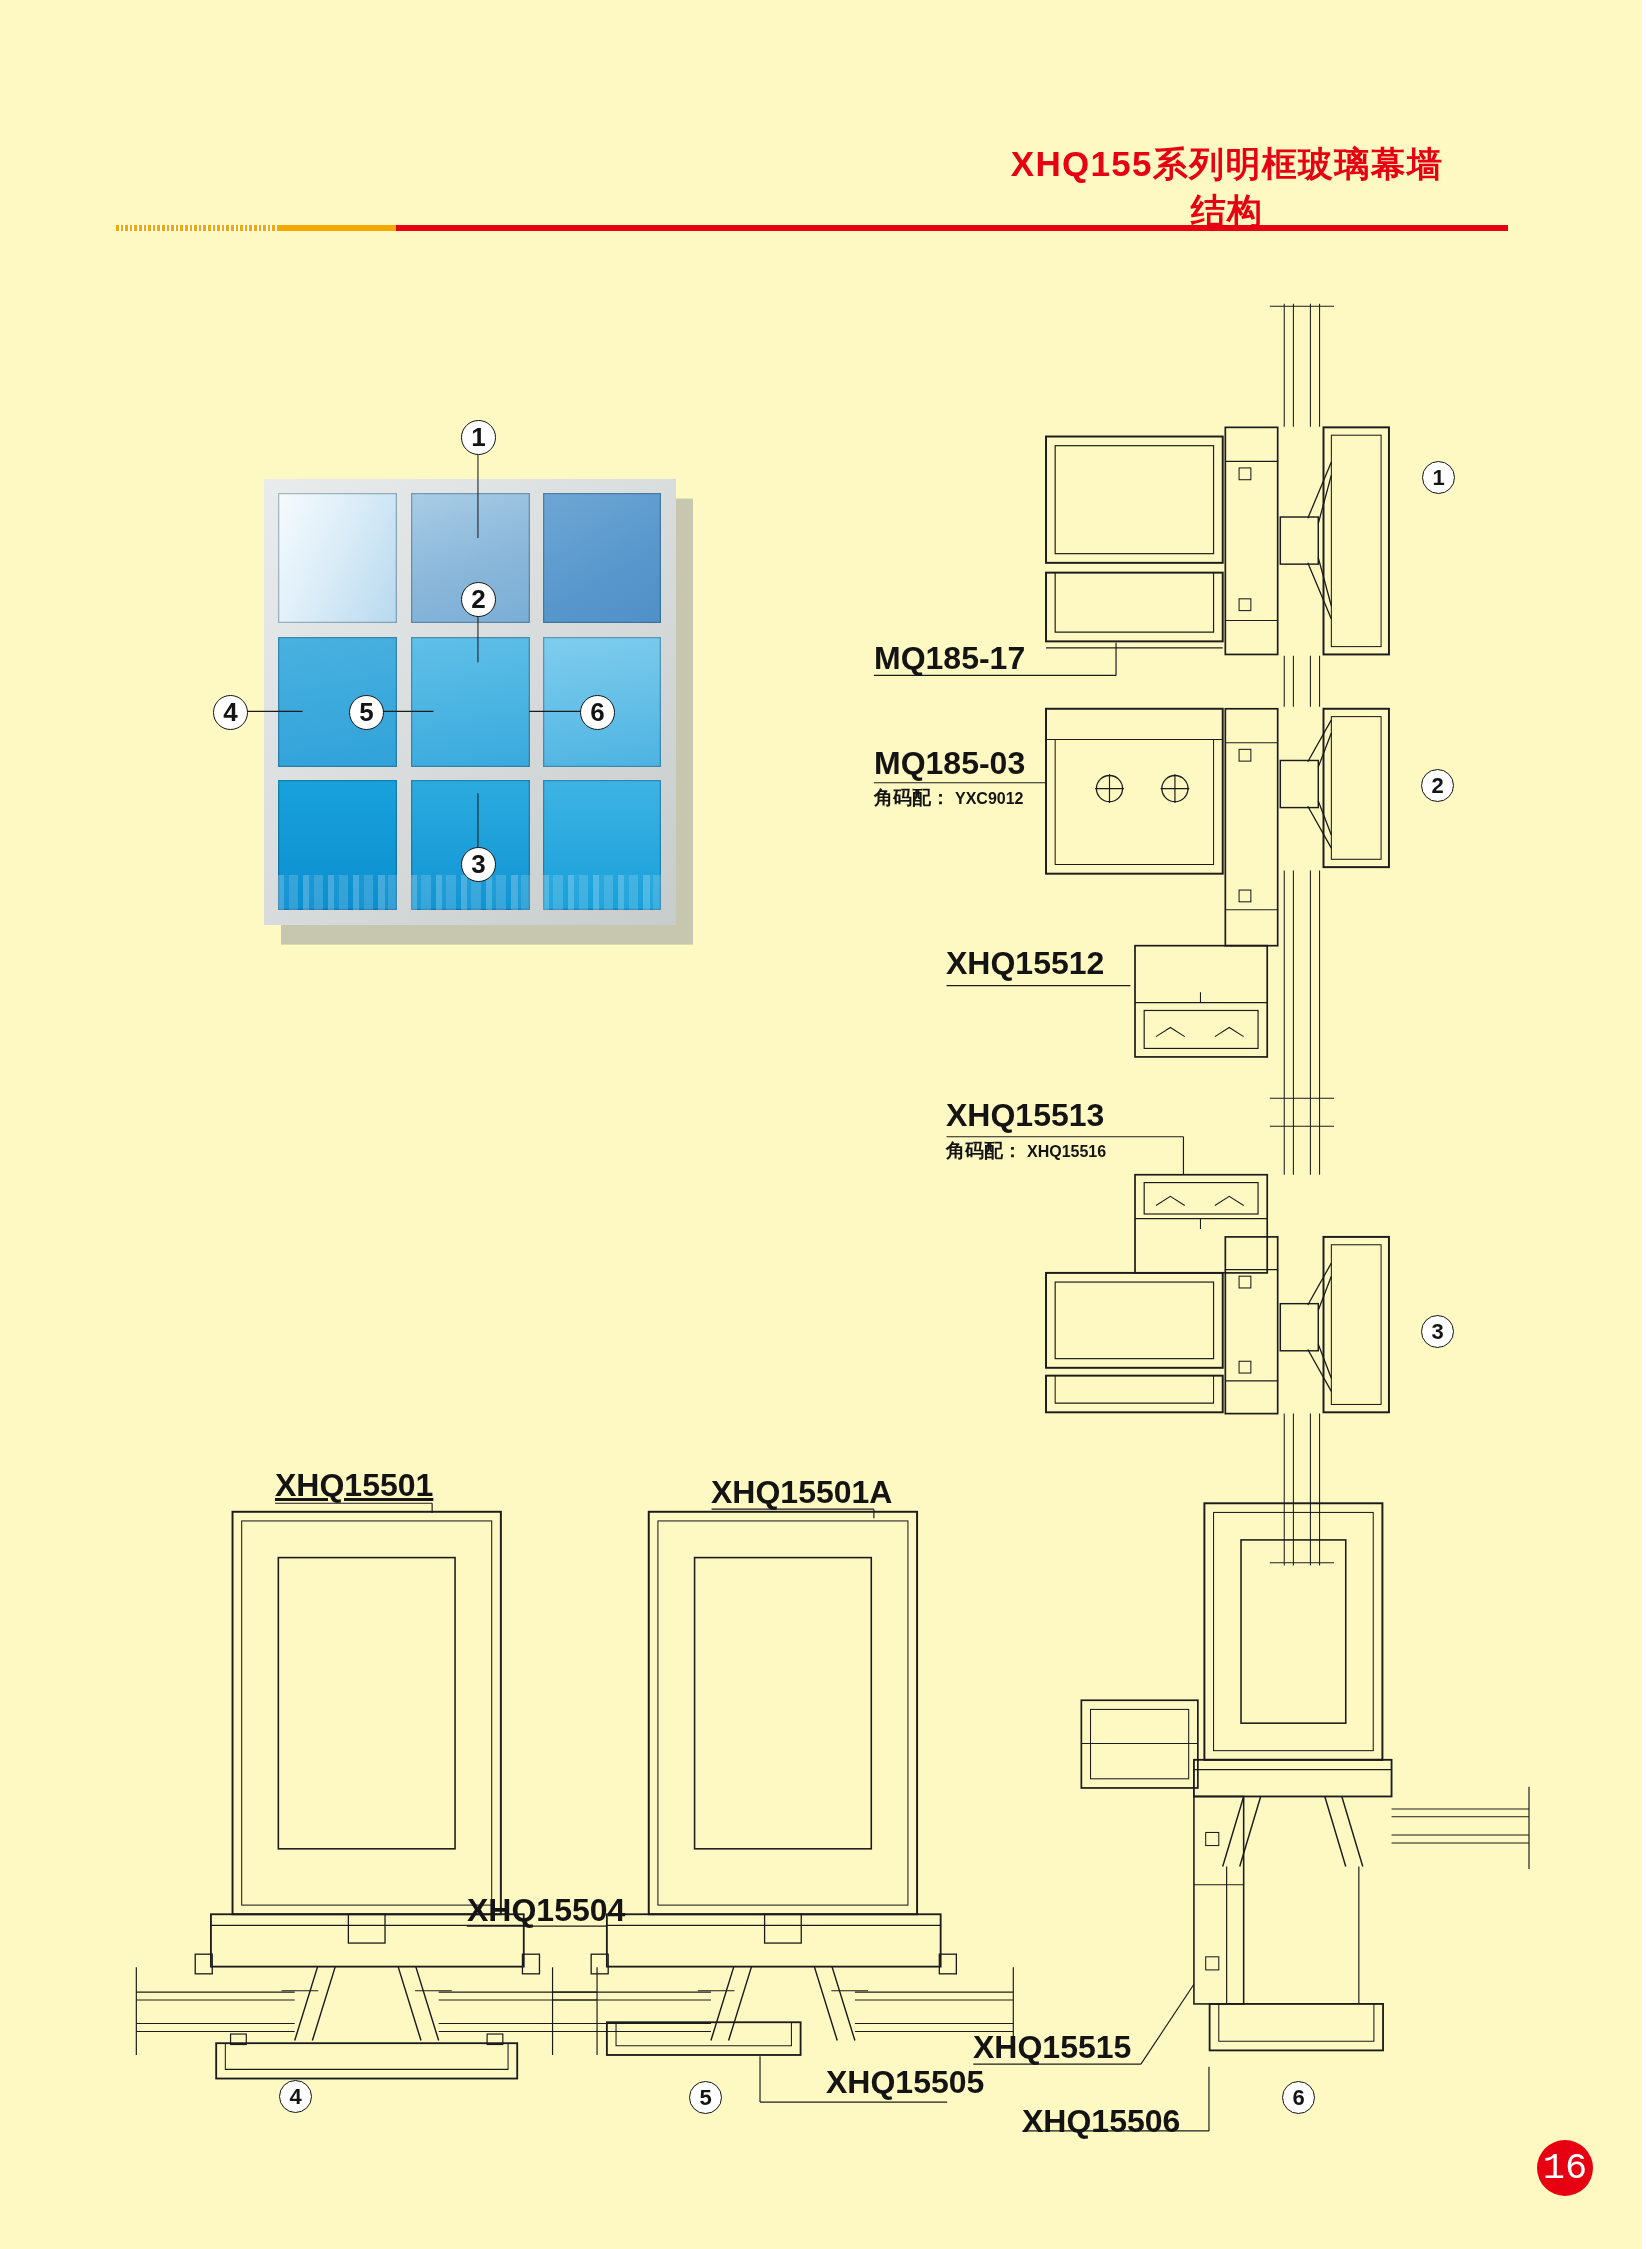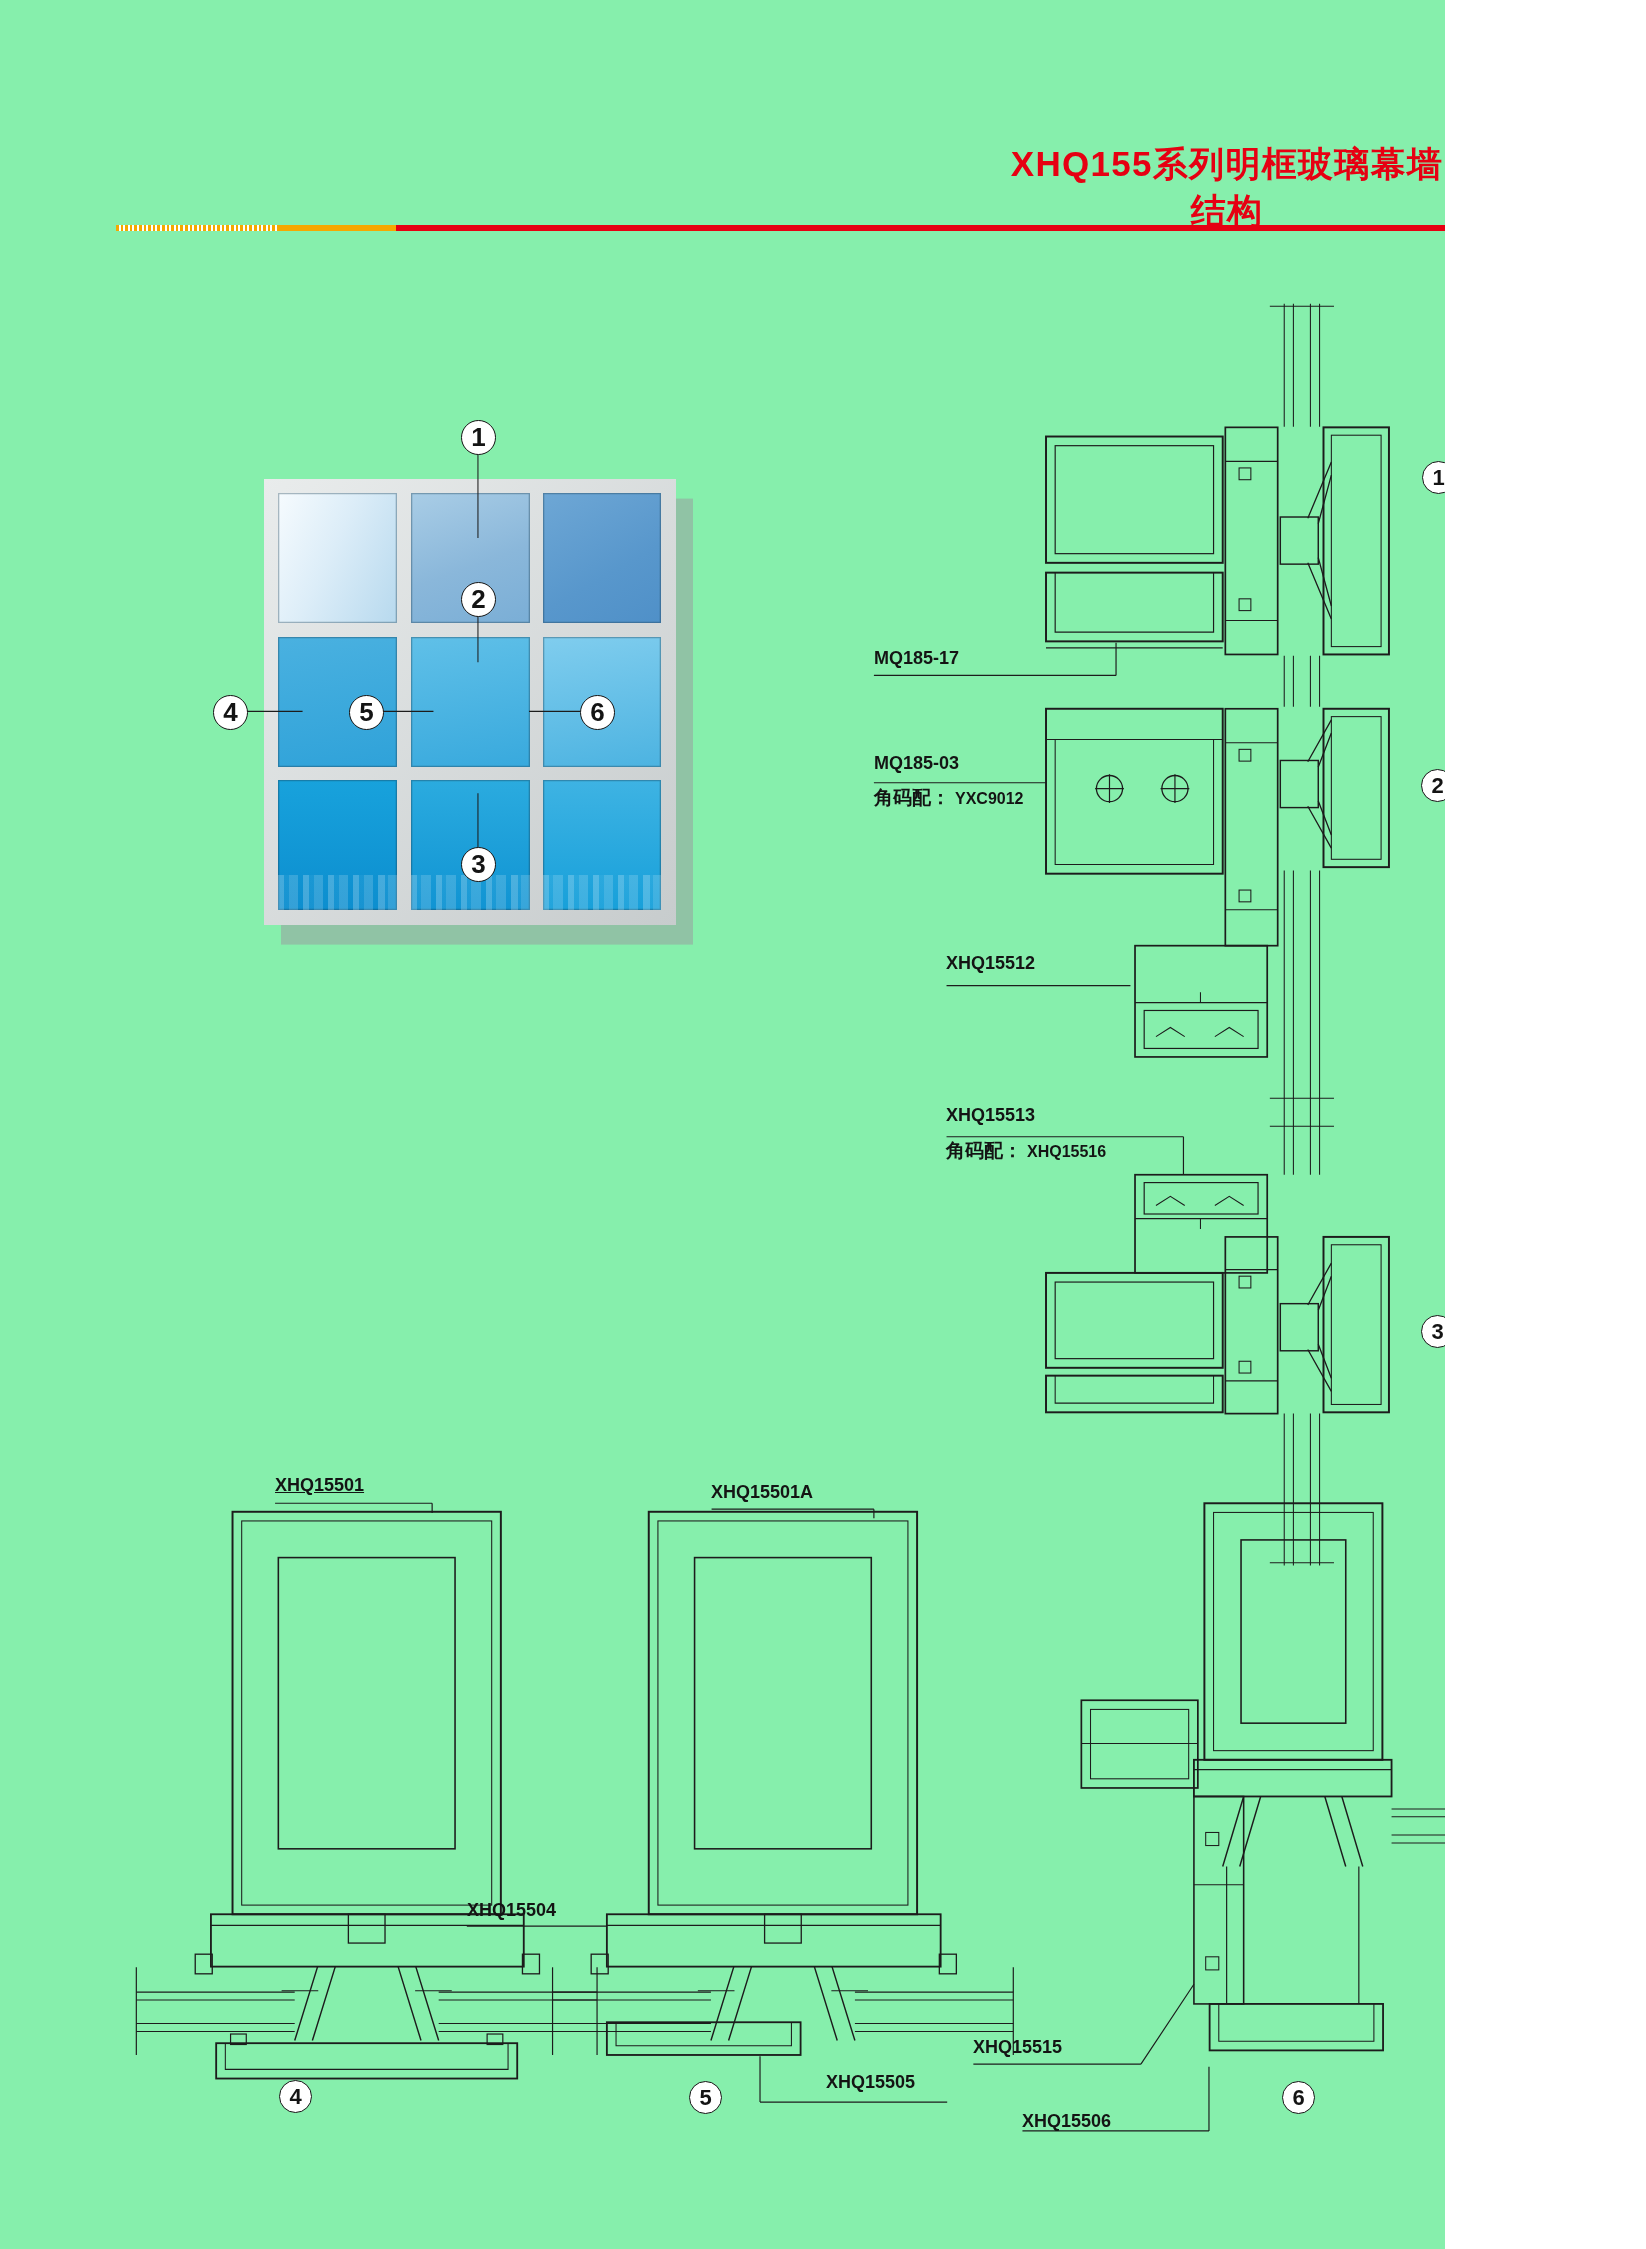--- a/index.html
+++ b/index.html
@@ -1,16 +1,16 @@
 <!DOCTYPE html>
 <html style="font-size:10.5px"><head>
 <meta charset="utf-8">
 <style>
   html,body{margin:0;padding:0;background:#ffffff;}
-  #page{position:relative;width:1445px;height:2250px;background:#86efac;overflow:hidden;
+  #page{position:relative;width:1642px;height:2250px;background:#fef9c3;overflow:hidden;
         font-family:"Liberation Sans",sans-serif;}
   .abs{position:absolute;}
   
   #title-cn{left:1001px;top:141px;width:452px;text-align:center;font-size:35px;font-weight:bold;
             letter-spacing:1.3px;color:#e60012;}
   #title-en{left:962px;top:187px;width:530px;text-align:center;font-size:19.6px;font-weight:bold;
             letter-spacing:0px;color:#141414;}
   .bar{top:225px;height:5.9px;}
   #bar-code{left:116px;width:161px;background:repeating-linear-gradient(90deg,#f5a800 0 2.6px,#ffffff 2.6px 4.6px);}
   #bar-yellow{left:277px;width:119px;background:#f5a800;}
@@ -21,21 +21,21 @@
   .pane{position:absolute;box-shadow:inset 0 0 0 1.3px rgba(24,56,78,.35);}
   .skyline{position:absolute;left:0;bottom:0;width:100%;height:35px;opacity:.75;
      background:repeating-linear-gradient(90deg,rgba(255,255,255,.30) 0 6.5px,rgba(255,255,255,.06) 6.5px 10.5px,
      rgba(255,255,255,.22) 10.5px 19.6px,rgba(255,255,255,0) 19.6px 25px);}
   
   .co{position:absolute;border:1.3px solid #141414;border-radius:50%;background:#ffffff;
       display:flex;align-items:center;justify-content:center;font-weight:bold;color:#141414;}
   .co-win{width:33px;height:33px;font-size:26px;}
   .co-det{width:31px;height:31px;font-size:22px;}
   
-  .lbl{position:absolute;font-size:18px;font-weight:bold;color:#141414;line-height:26px;white-space:nowrap;}
+  .lbl{position:absolute;font-size:32px;font-weight:bold;color:#141414;line-height:26px;white-space:nowrap;}
   .lbl-sm{position:absolute;font-size:19px;font-weight:bold;color:#141414;line-height:22px;white-space:nowrap;}
   .lbl-sm b{font-size:16px;margin-left:5px;}
   
   #page-badge{left:1537px;top:2140px;width:56px;height:56px;border-radius:50%;background:#e60012;
       display:flex;align-items:center;justify-content:center;color:#ffffff;
       font-family:Liberation Mono, monospace;font-size:37px;}
   svg{position:absolute;left:0;top:0;pointer-events:none;}
   svg *{fill:none;stroke:#1c1c1c;}
 </style>
 </head>

